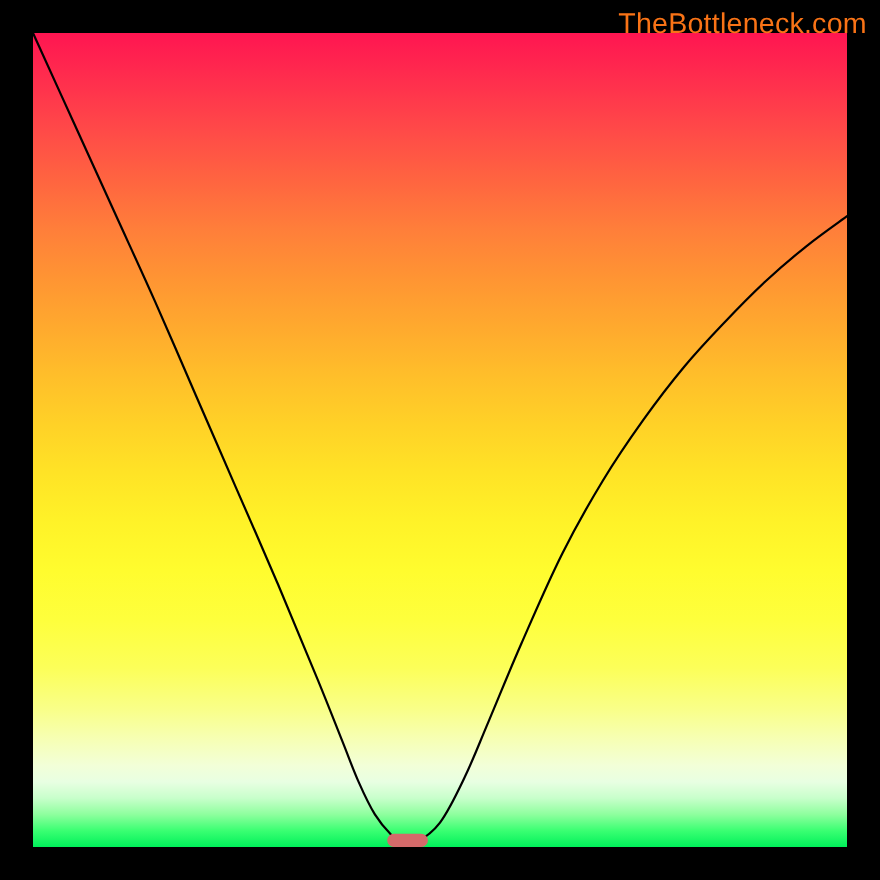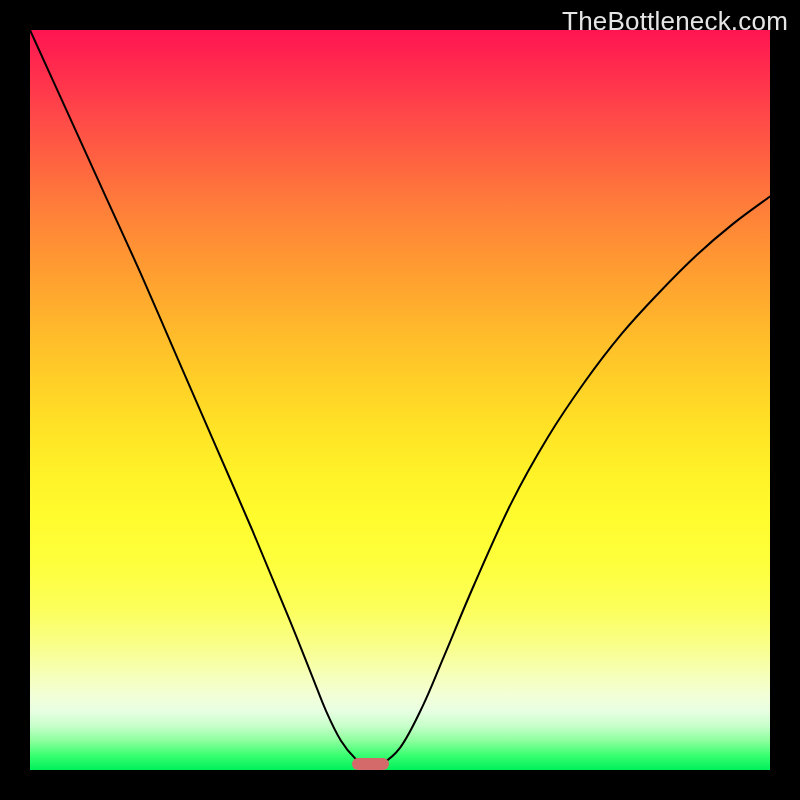--- a/index.html
+++ b/index.html
@@ -16,21 +16,21 @@
     height: 800px;
     background: #000;
   }
   .watermark {
     position: absolute;
     top: 6px;
     right: 12px;
     font-family: Arial, Helvetica, sans-serif;
     font-size: 26px;
     font-weight: 400;
-    color: #e5e5e5;
+    color: #f97316;
     letter-spacing: 0.2px;
     z-index: 10;
   }
   .plot-area {
     position: absolute;
     left: 30px;
     top: 30px;
     width: 740px;
     height: 740px;
     overflow: hidden;

